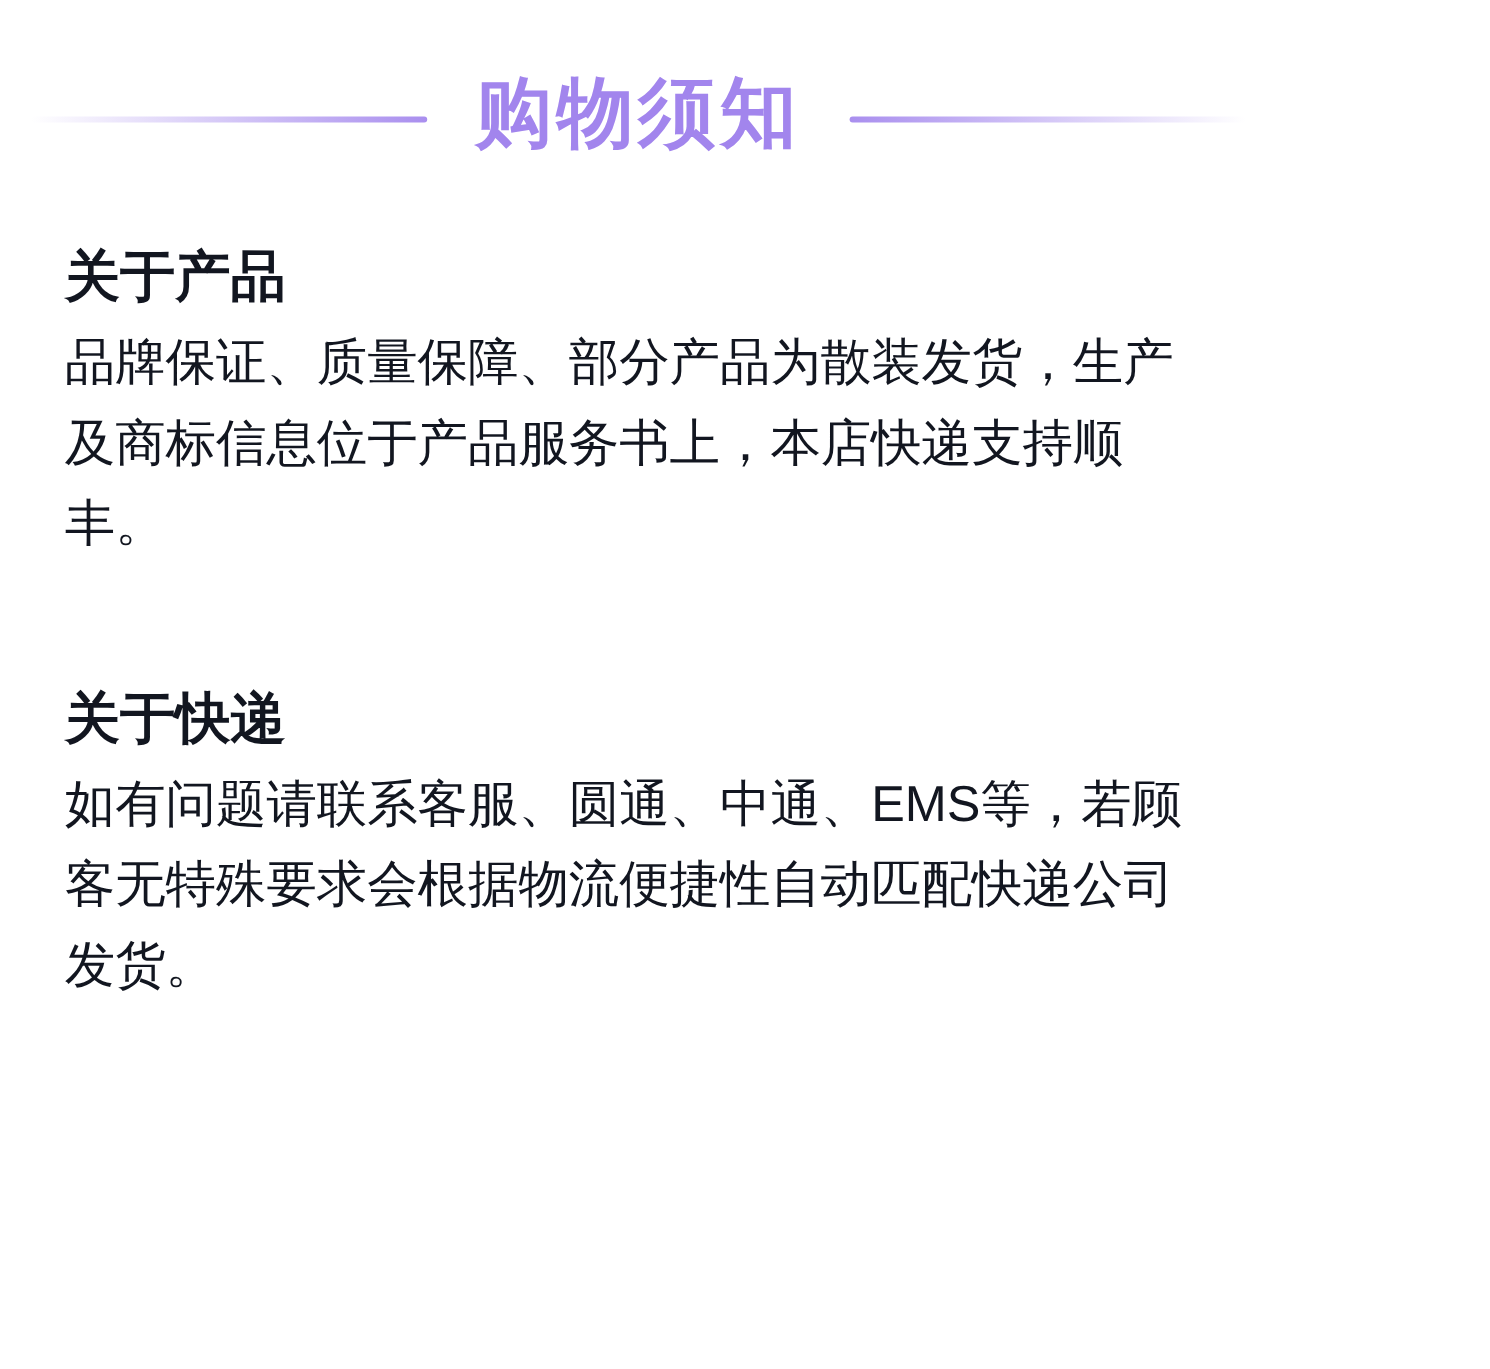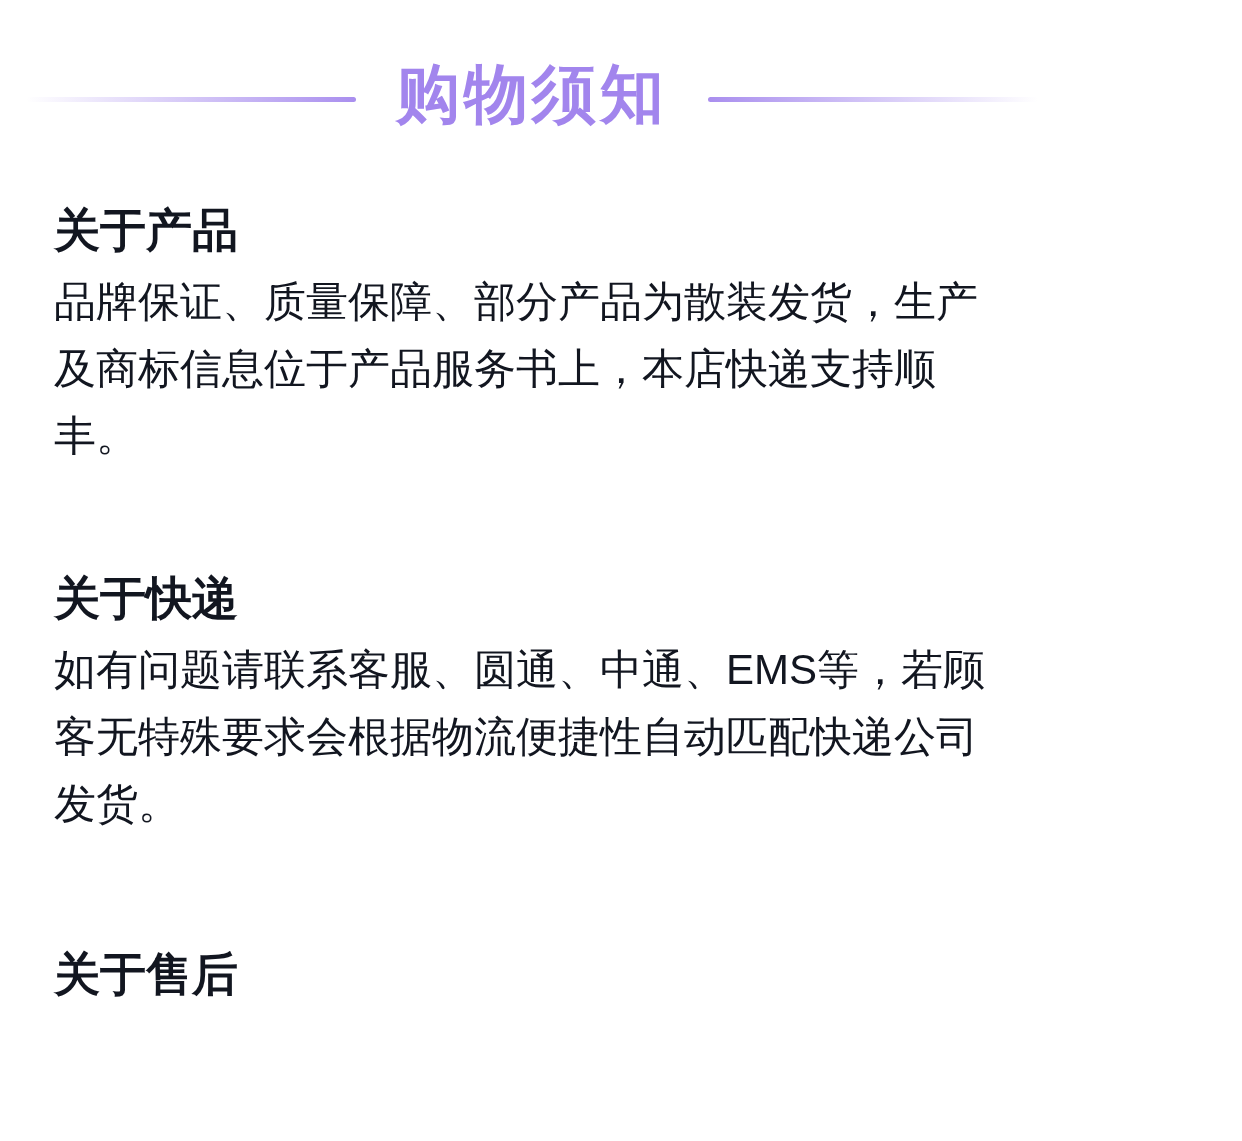--- a/index.html
+++ b/index.html
@@ -94,18 +94,17 @@
       <h2 class="section-heading">关于产品</h2>
       <p class="section-body">品牌保证、质量保障、部分产品为散装发货，生产及商标信息位于产品服务书上，本店快递支持顺丰。</p>
     </div>
 
     <div class="section section-gap">
       <h2 class="section-heading">关于快递</h2>
       <p class="section-body">如有问题请联系客服、圆通、中通、EMS等，若顾客无特殊要求会根据物流便捷性自动匹配快递公司发货。</p>
     </div>
 
     <div class="section section-gap-lg">
-      <h2 class="section-heading">关于售后</h2>
     </div>
 
   </div>
 
 </div>
 
 </body></html>

